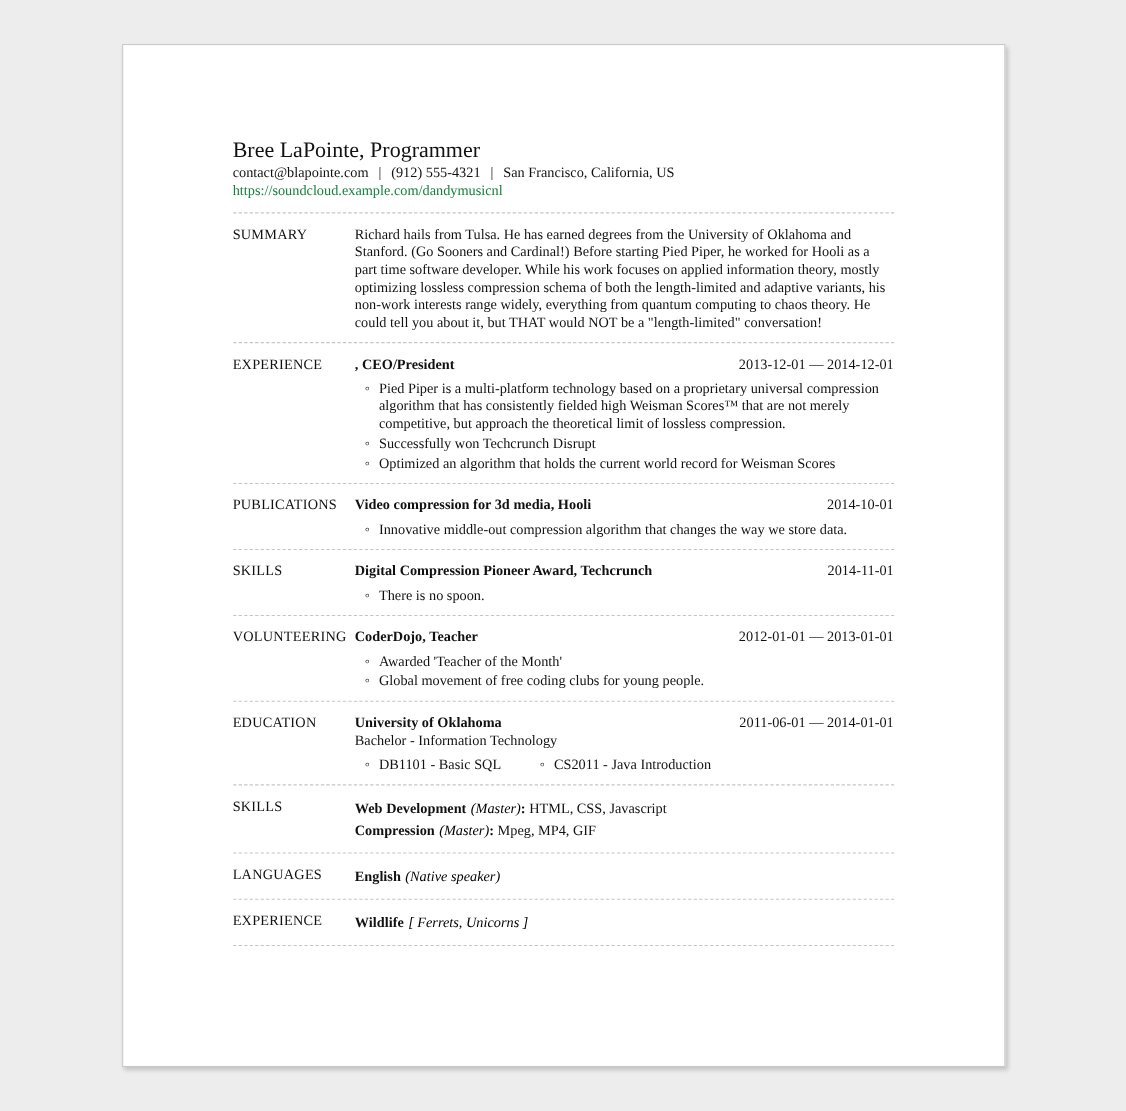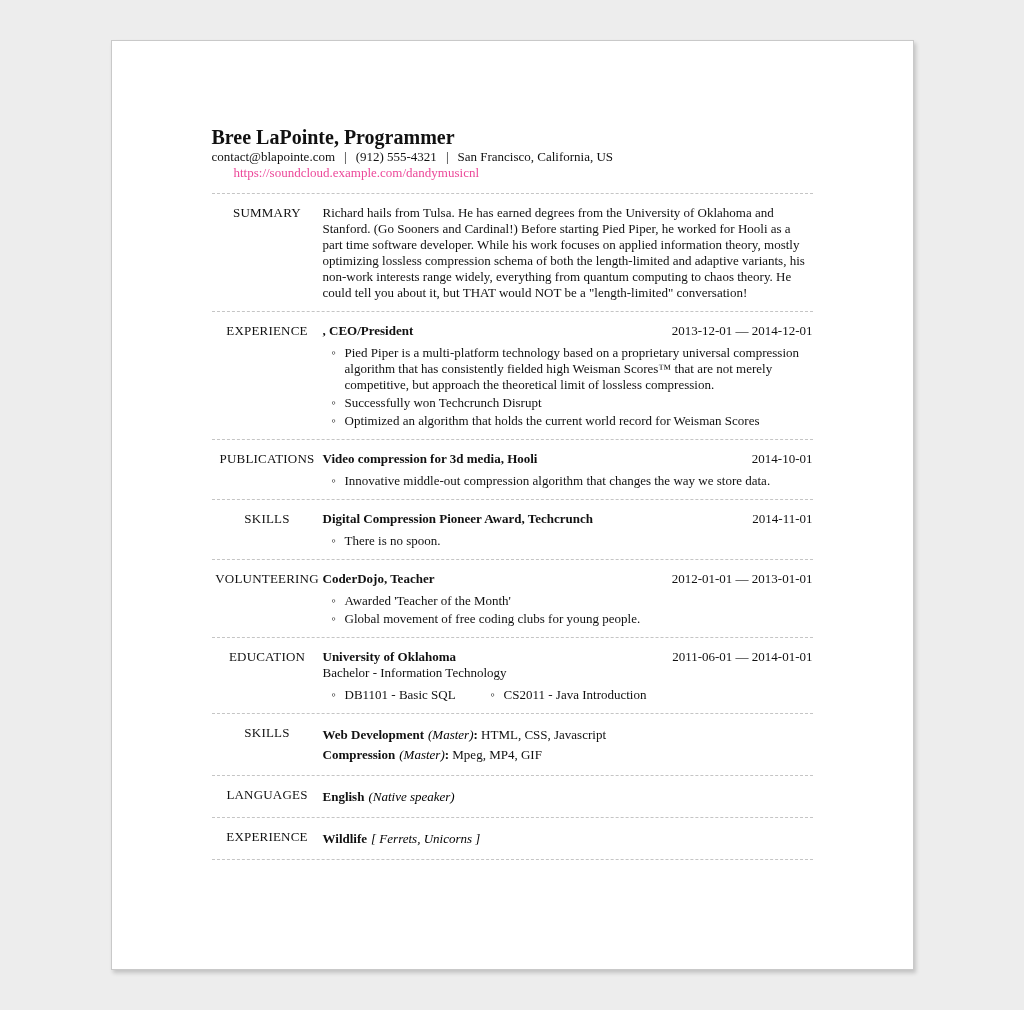--- a/index.html
+++ b/index.html
@@ -25,33 +25,33 @@
     overflow: hidden;
   }
   .header {
     border-bottom: 1px dashed #c5c5c5;
     padding-bottom: 12px;
   }
   .name {
     margin: 0;
     font-size: 20px;
     line-height: 24px;
-    font-weight: bold;
+    font-weight: normal;
     color: #111;
   }
   .contact-line { margin: 0; line-height: 16px; }
   .pipe { margin: 0 9px; color: #111; }
   .website-line { margin: 0; line-height: 16px; }
-  .website-line a { color: #ec4899; text-decoration: none; cursor: pointer; margin-left: 22px; }
+  .website-line a { color: #15803d; text-decoration: none; cursor: pointer; }
   .section {
     display: flex;
     border-bottom: 1px dashed #c5c5c5;
     padding: 11px 0 10px;
   }
-  .sec-label { flex: none; width: 111px; letter-spacing: 0.2px; text-align: center; }
+  .sec-label { flex: none; width: 111px; letter-spacing: 0.2px; }
   .sec-body { flex: 1; min-width: 0; }
   .para { margin: 0; }
   .entry-head { display: flex; justify-content: space-between; }
   .entry-title { font-weight: bold; }
   .entry-date { white-space: nowrap; }
   .entry-sub { }
   ul.bullets {
     list-style: none;
     margin: 6px 0 0;
     padding: 0 0 0 22px;

